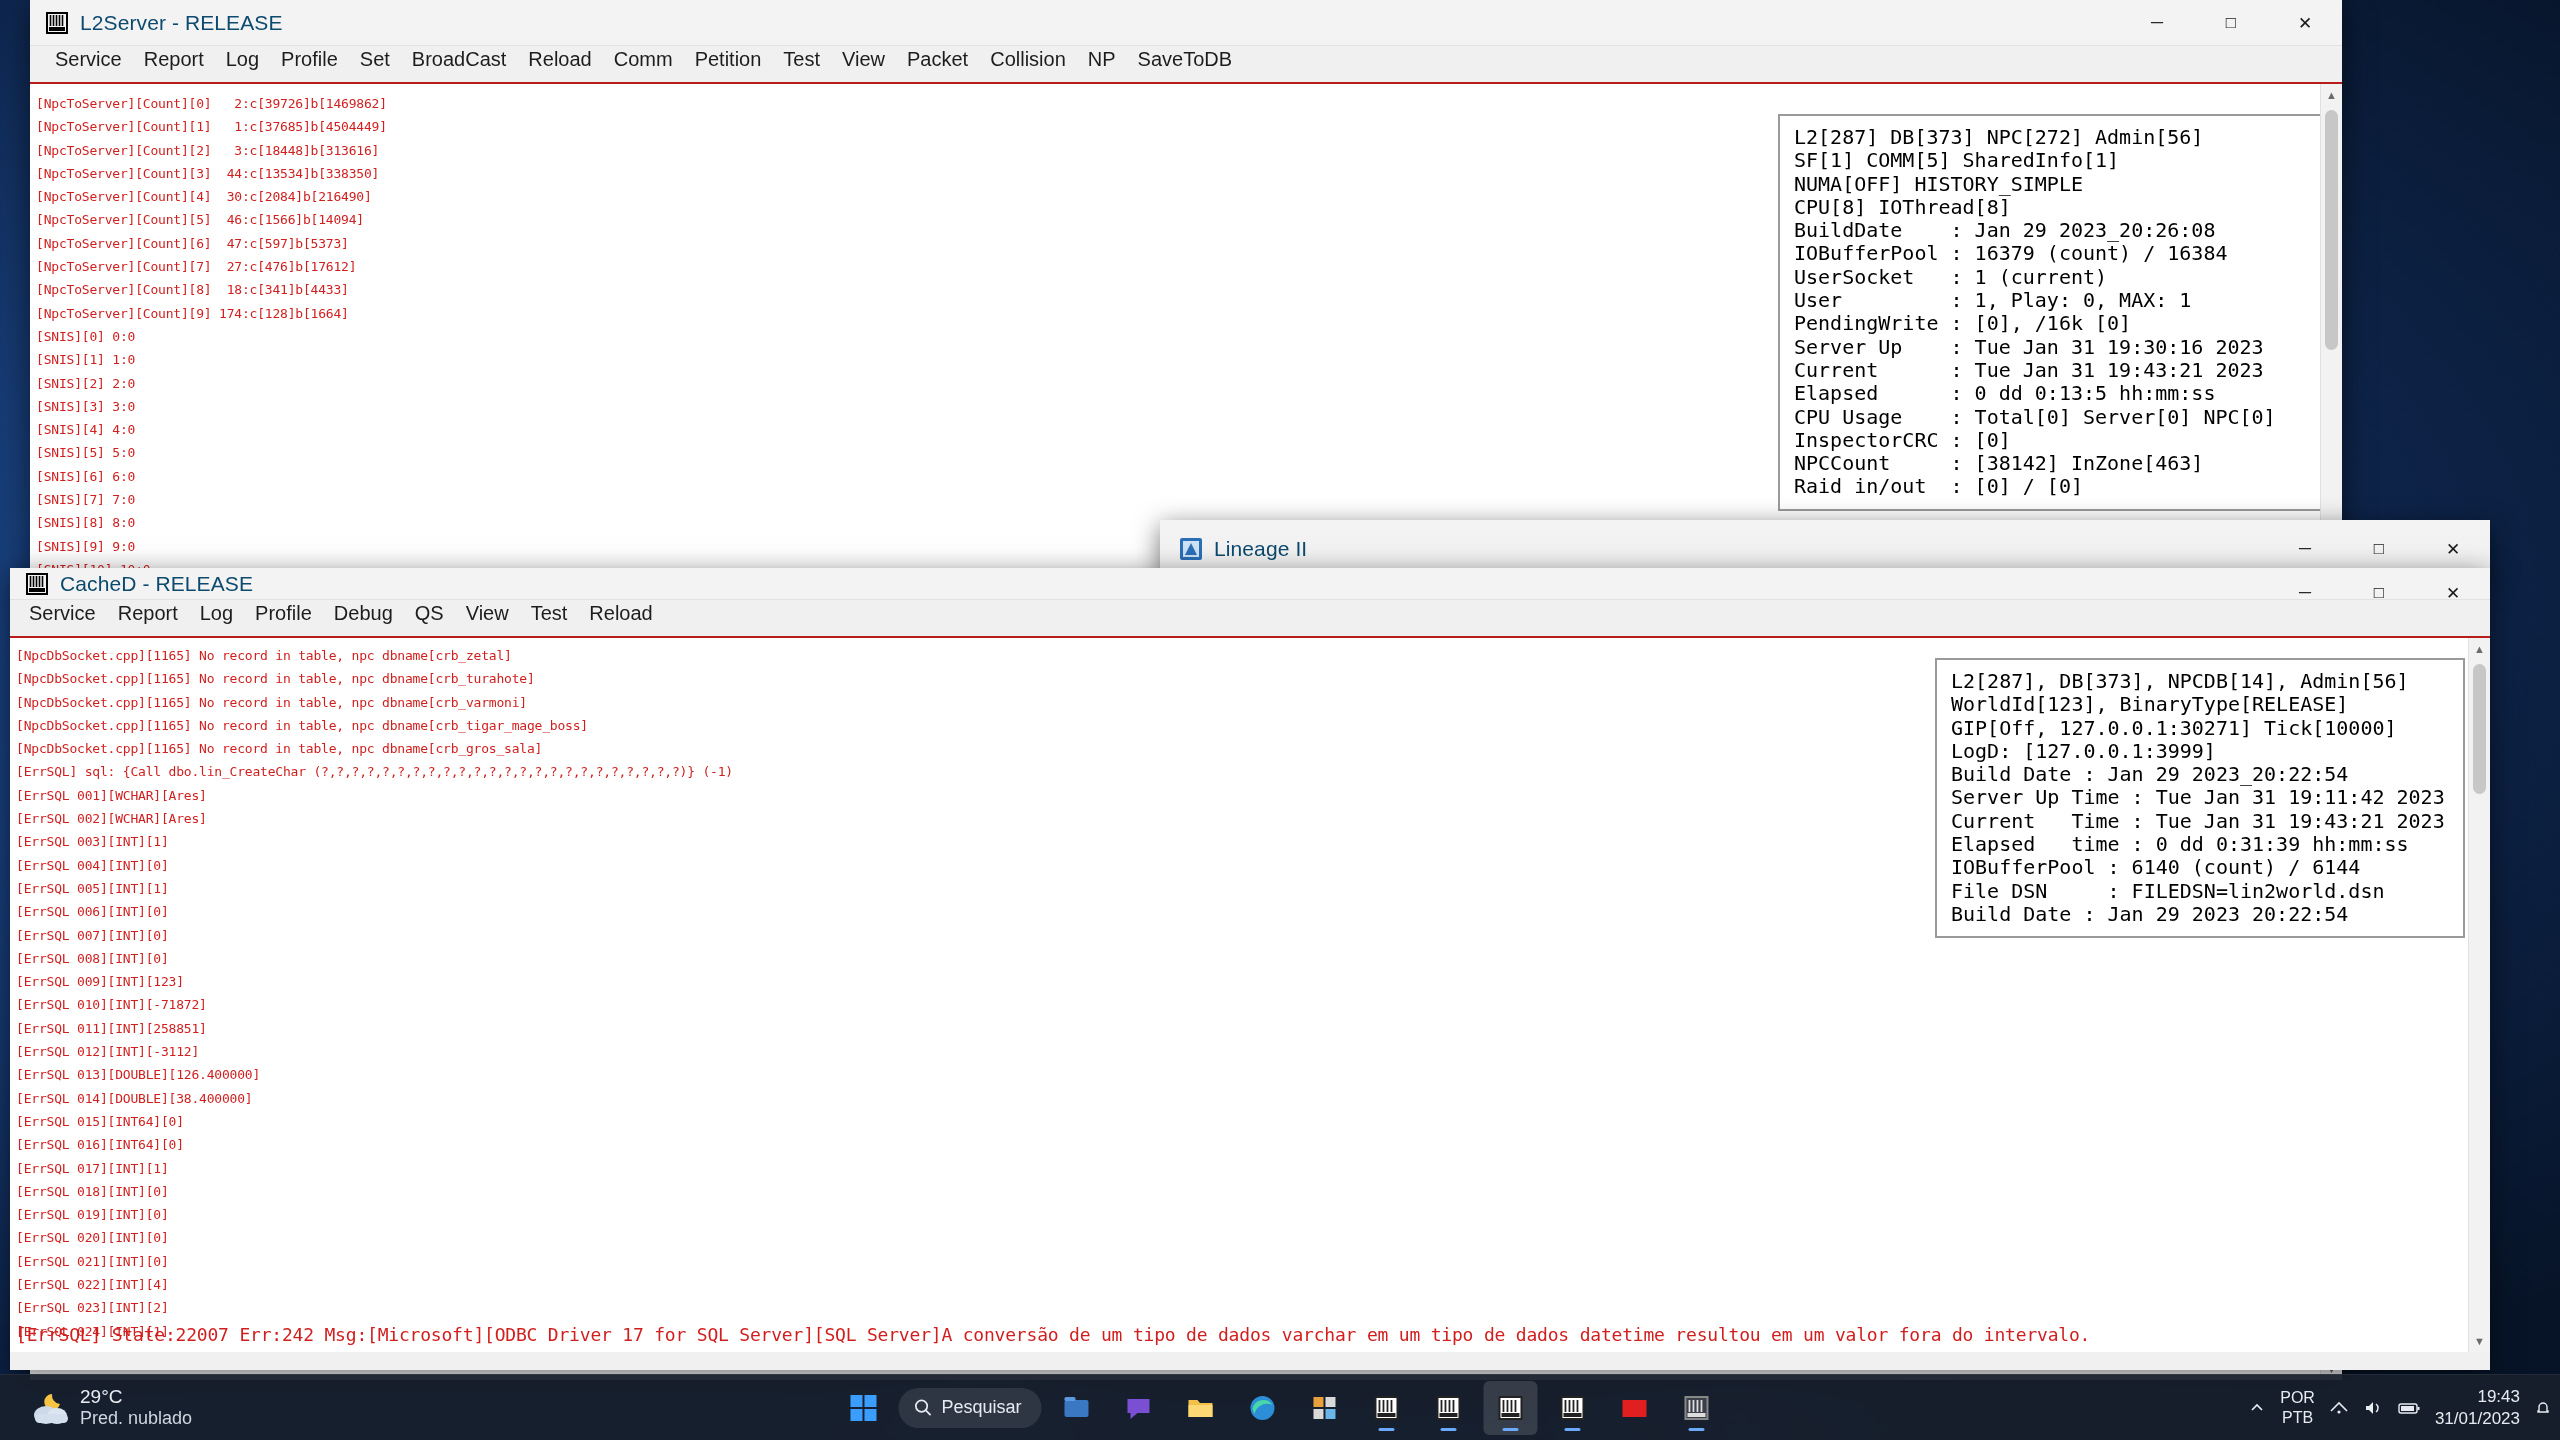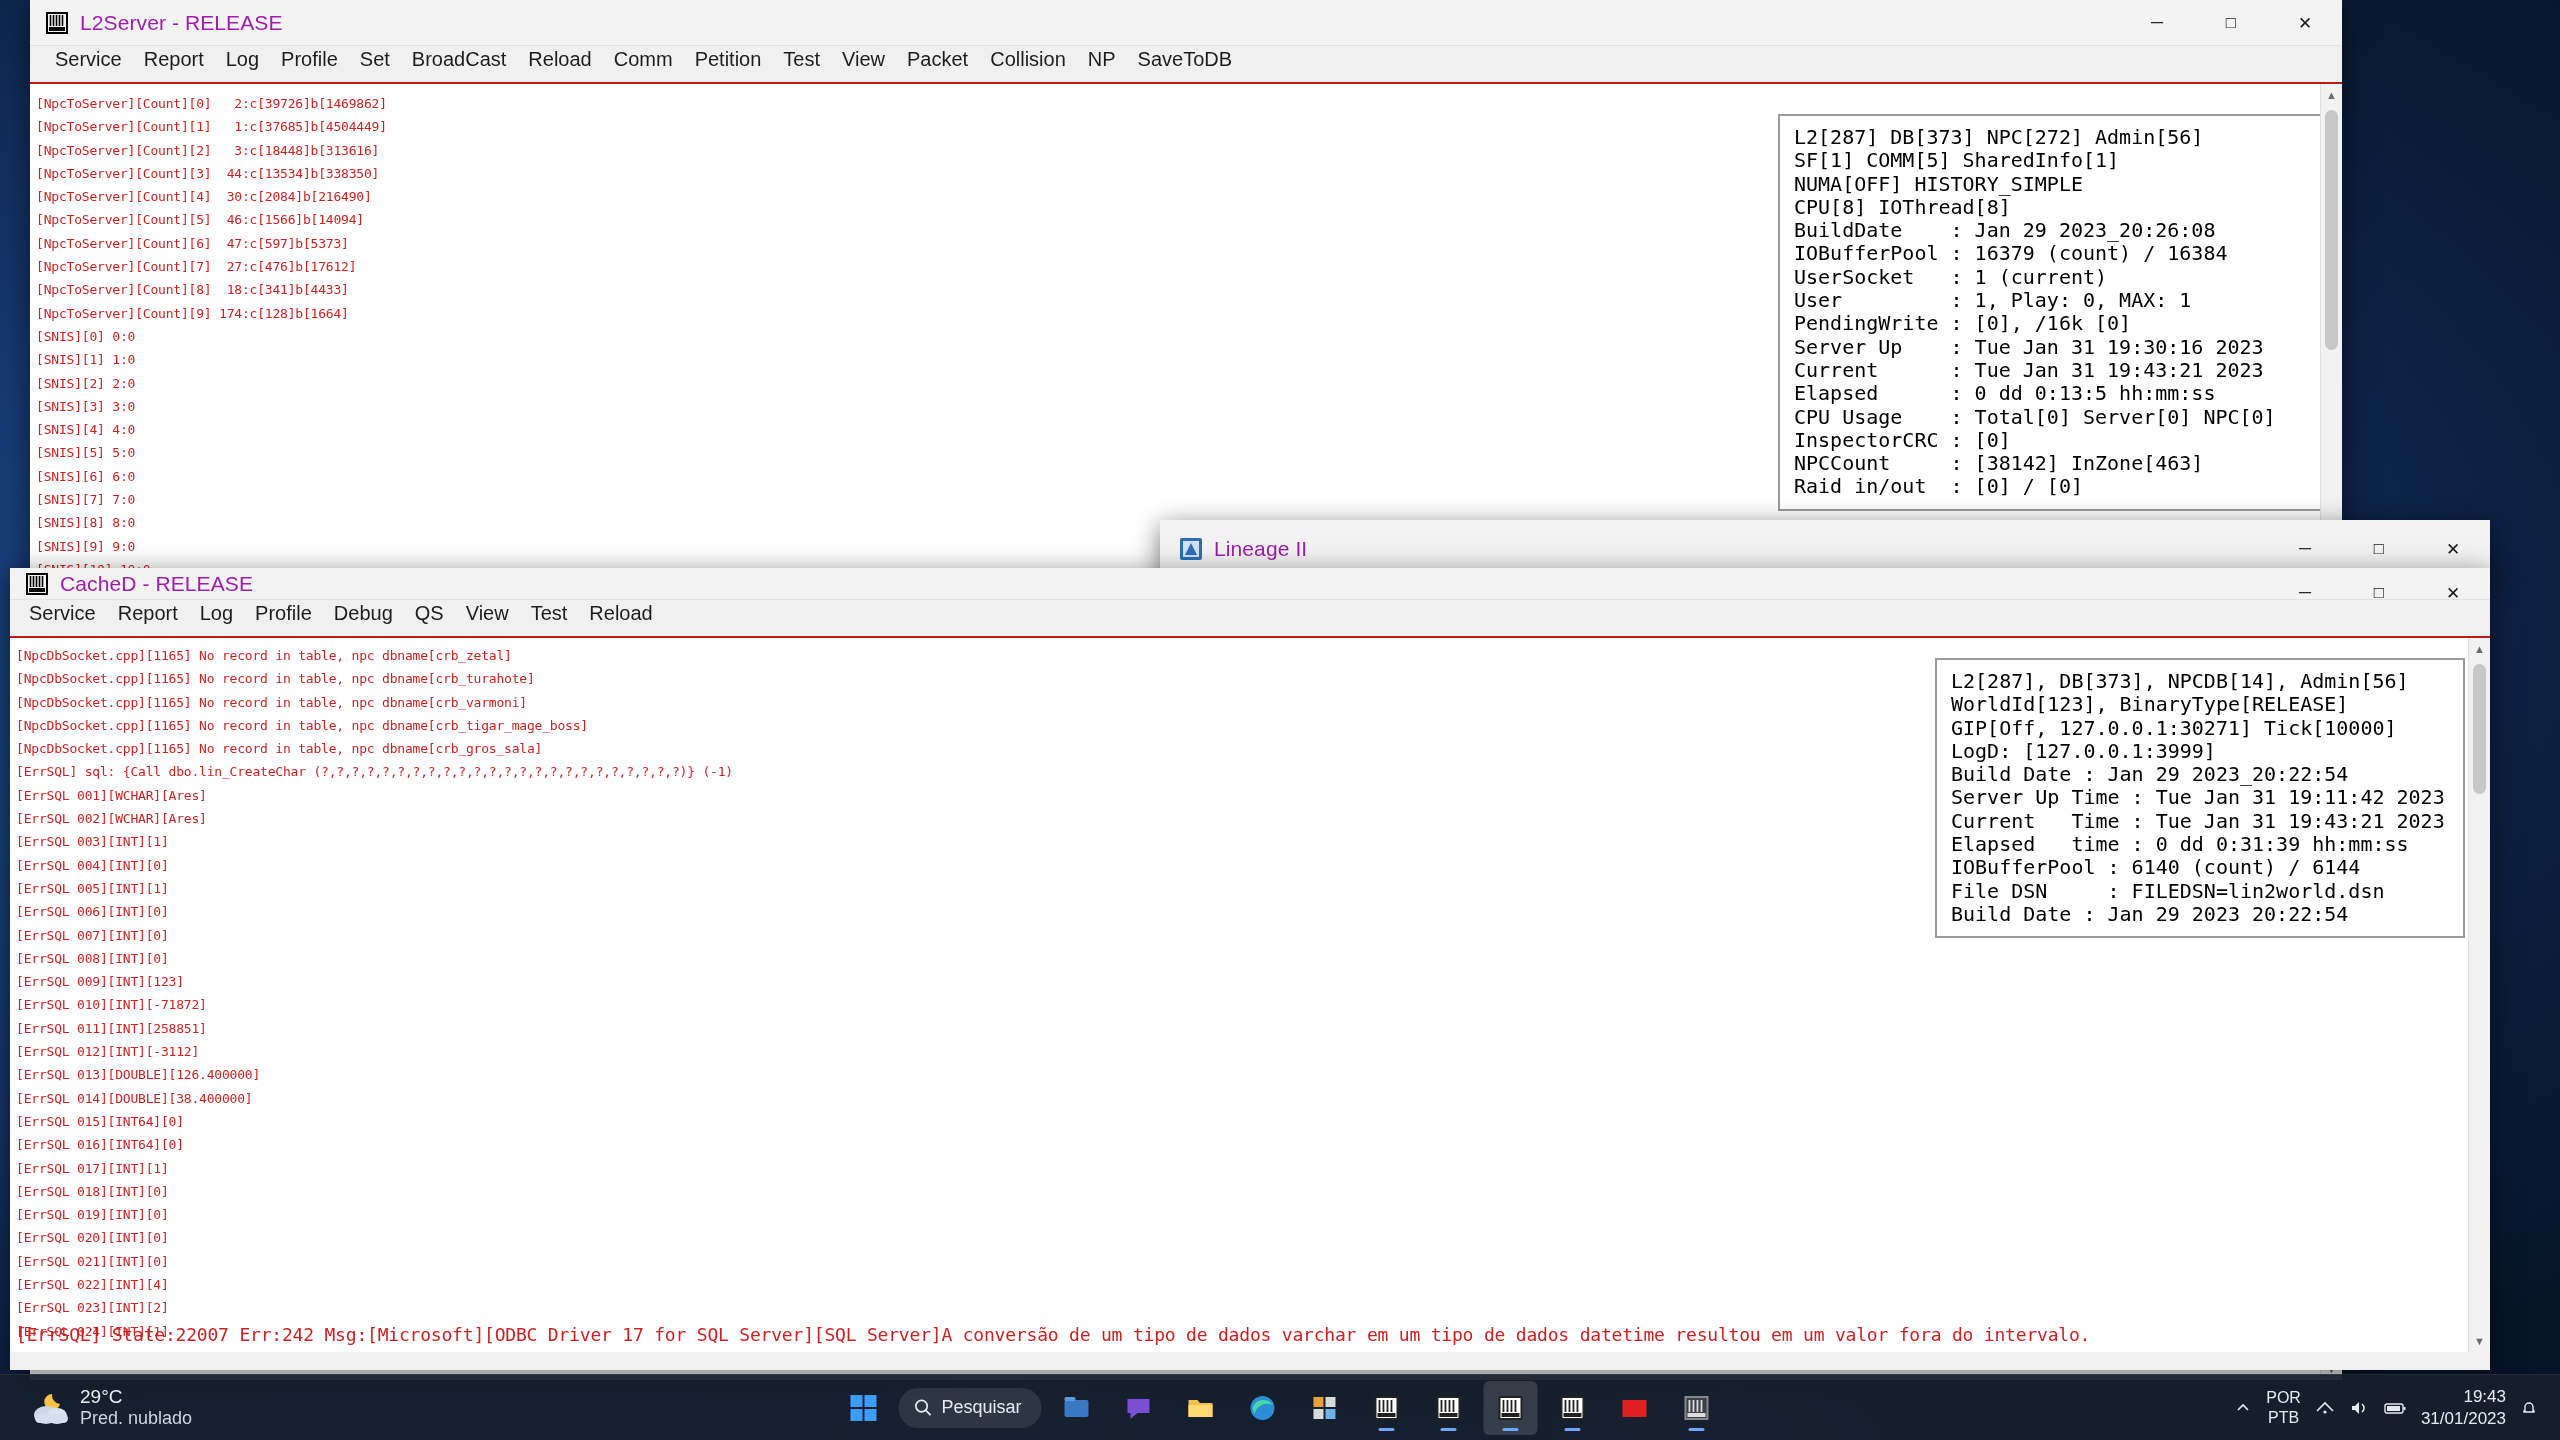--- a/index.html
+++ b/index.html
@@ -25,21 +25,21 @@
   }
 
   
   .window { position:absolute; background:#f0f0f0; box-shadow:0 6px 26px rgba(0,0,0,.55); }
   .titlebar {
     height:46px; display:flex; align-items:center;
     background:#f3f3f3; border-bottom:1px solid #e2e2e2;
     position:relative;
   }
   .title-ico { width:26px; height:26px; margin:0 10px 0 14px; flex:none; }
-  .title-text { font-size:21px; color:#a21caf; letter-spacing:.1px; }
+  .title-text { font-size:21px; color:#0c4a6e; letter-spacing:.1px; }
   .winbtns { position:absolute; right:0; top:0; height:46px; display:flex; }
   .winbtn { width:74px; height:46px; display:flex; align-items:center; justify-content:center;
             color:#1b1b1b; font-size:17px; }
   .menubar { height:38px; display:flex; background:#f0f0f0;
              border-bottom:2px solid #b91c1c; padding-left:14px; }
   .menuitem { font-size:20px; color:#1d1d1d; padding:2px 11px; white-space:nowrap; }
   .client-area { background:#ffffff; position:relative; overflow:hidden; }
   .logline {
     font-family:"DejaVu Sans Mono","Liberation Mono",monospace;
     font-size:13px; line-height:23.3px; color:#d11f1f;
@@ -75,21 +75,21 @@
   .tb-weather .wx-temp { font-size:19px; color:#e9edf3; }
   .tb-weather .wx-desc { font-size:18px; color:#cfd6e0; }
   .tb-center { position:absolute; left:50%; transform:translateX(-50%);
                display:flex; align-items:center; gap:8px; }
   .tb-icon { width:54px; height:54px; display:flex; align-items:center;
              justify-content:center; border-radius:6px; position:relative; }
   .tb-search { display:flex; align-items:center; gap:9px; height:40px;
                padding:0 20px 0 15px; border-radius:20px;
                background:rgba(255,255,255,.10); color:#e7ebf1; font-size:18px; }
   .tb-right { position:absolute; right:0; display:flex; align-items:center; gap:14px;
-              padding-right:22px; color:#e7ebf1; }
+              padding-right:8px; color:#e7ebf1; }
   .tb-clock { font-size:17px; line-height:1.25; text-align:right; }
   .tb-lang { font-size:16px; line-height:1.25; text-align:center; }
   .running-dot{ position:absolute; bottom:4px; left:50%; transform:translateX(-50%);
                 width:16px; height:3px; border-radius:2px; background:#6aa9ff; }
 </style>
 </head>
 <body>
 
 <div id="desktop"></div>
 

